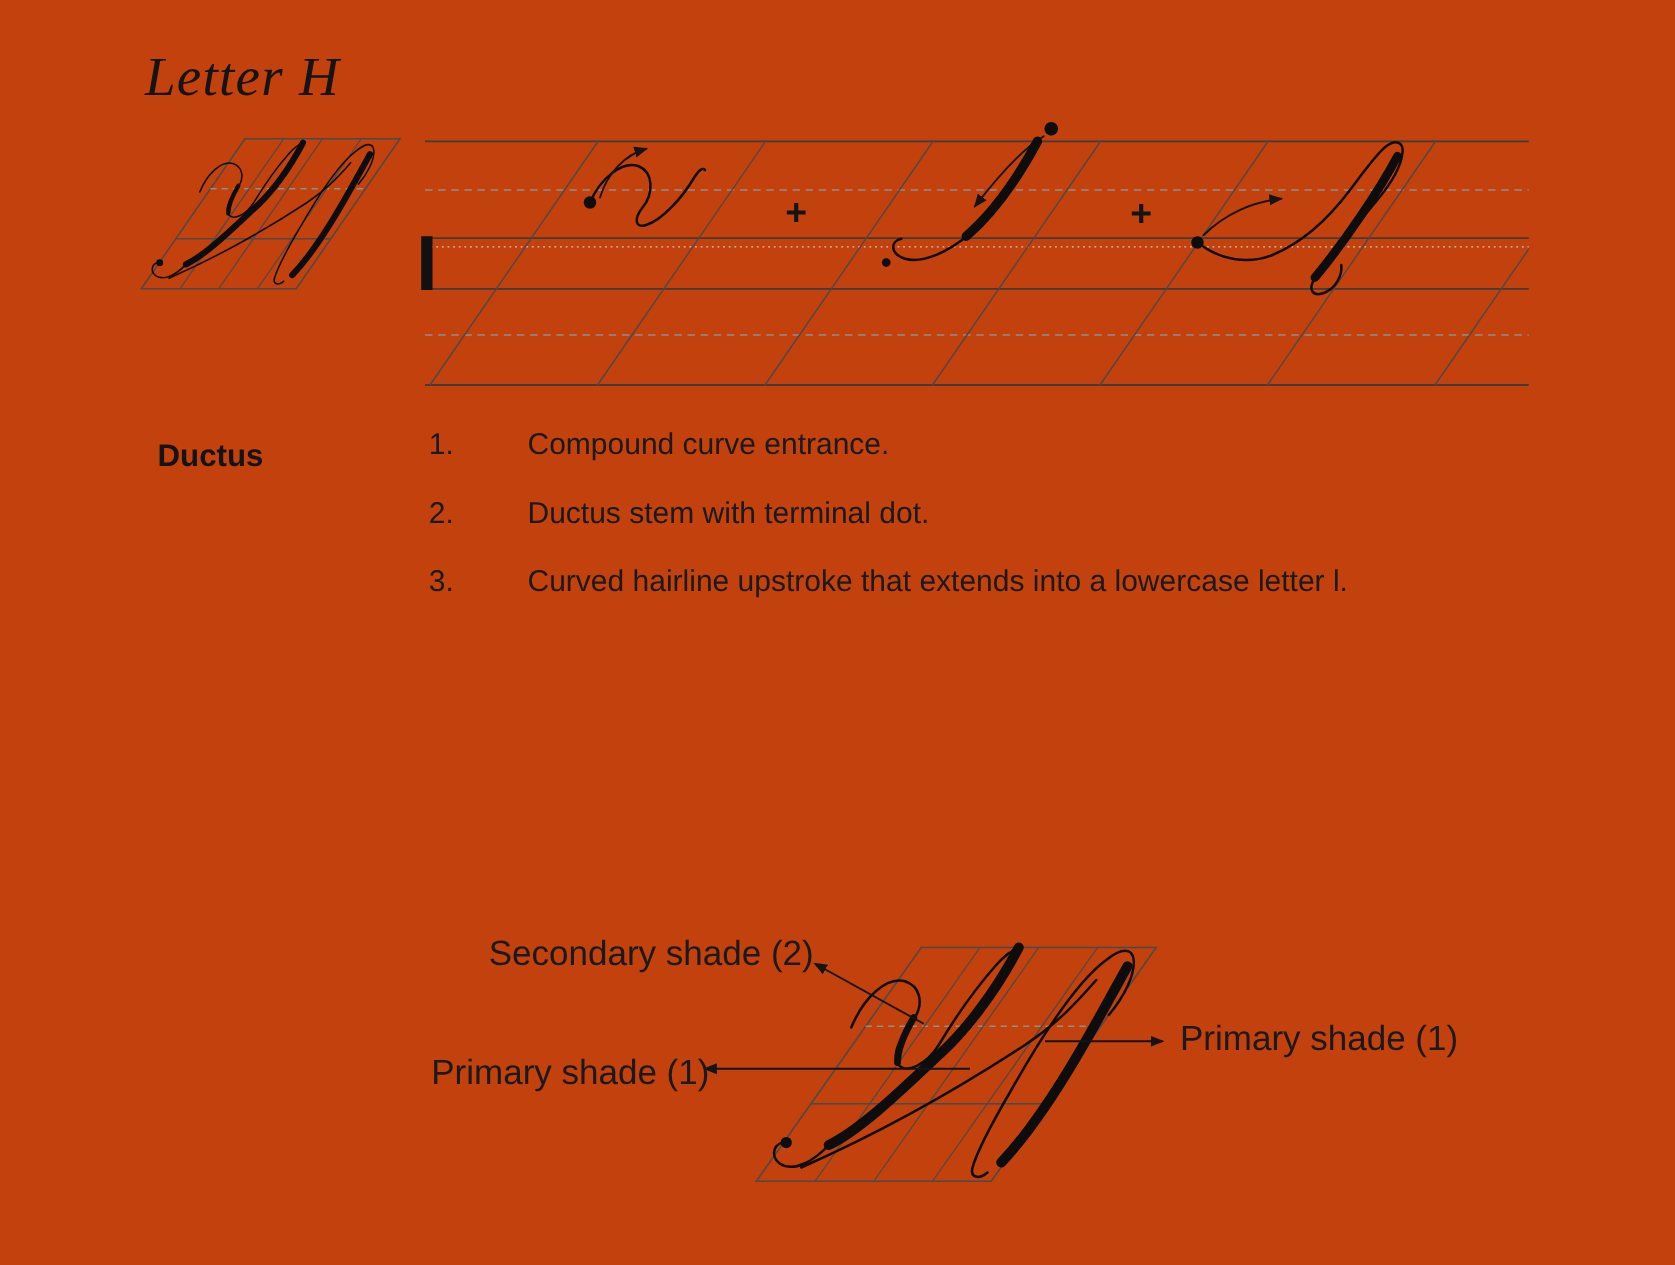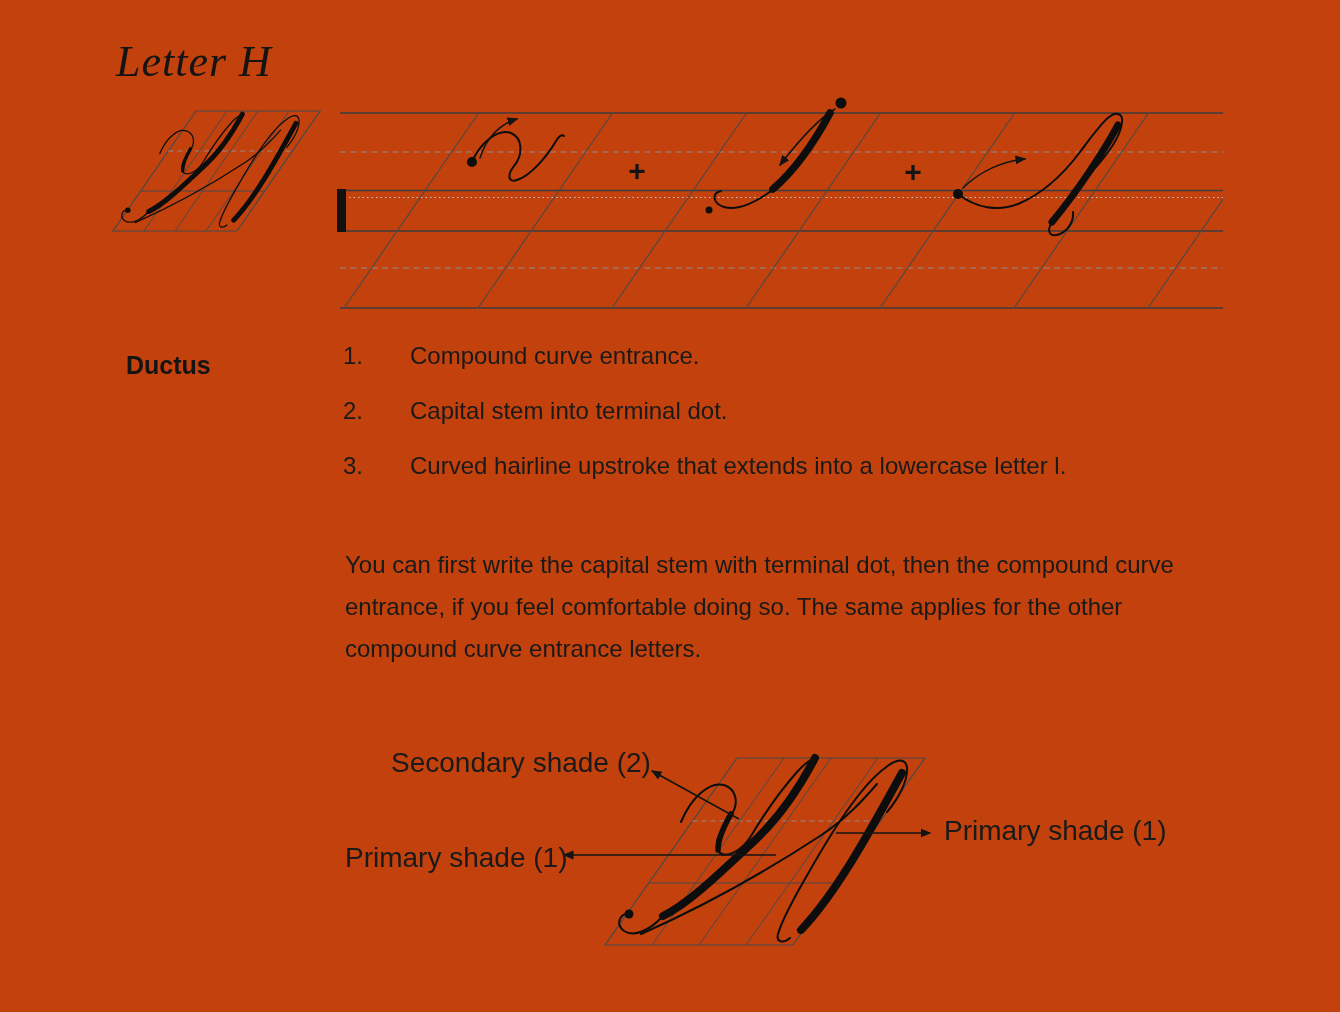--- a/index.html
+++ b/index.html
@@ -5,21 +5,21 @@
   html,body{margin:0;padding:0;background:#ffffff;}
   #canvas{position:relative;width:1340px;height:1012px;background:#c2410c;overflow:hidden;
           font-family:"Liberation Sans",sans-serif;color:#1a1a1a;}
   .abs{position:absolute;}
   #title{left:116px;top:36px;font-family:"Liberation Serif","DejaVu Serif",serif;
          font-style:italic;font-size:44px;font-weight:500;letter-spacing:1px;color:#141414;}
   .section-heading{font-size:25px;font-weight:bold;color:#141414;line-height:29px;}
   #ductus-heading{left:126px;top:339px;margin-top:12px;}
   #intermediate-heading{left:118px;top:747px;width:180px;}
   .step-num{position:absolute;left:343px;font-size:24px;}
-  .step-text{position:absolute;left:410px;font-size:24px;}
+  .step-text{position:absolute;left:422px;font-size:24px;}
   #ductus-note{left:345px;top:544px;width:850px;font-size:24px;line-height:42px;}
   .shade-label{font-size:28px;color:#1a1a1a;white-space:nowrap;}
   #label-secondary{left:391px;top:747px;}
   #label-primary-right{left:944px;top:815px;}
   #label-primary-left{left:345px;top:842px;}
   .plus{font-size:30px;font-weight:600;width:32px;text-align:center;line-height:36px;color:#141414;}
   #plus-1{left:621px;top:153px;}
   #plus-2{left:897px;top:154px;}
   svg{position:absolute;left:0;top:0;}
 </style>
@@ -127,25 +127,24 @@
 
   <div id="plus-1" class="abs plus">+</div>
   <div id="plus-2" class="abs plus">+</div>
 
   <div id="ductus-heading" class="abs section-heading">Ductus</div>
 
   <div>
     <div class="step-num" style="top:342px">1.</div>
     <div class="step-text" style="top:342px">Compound curve entrance.</div>
     <div class="step-num" style="top:397px">2.</div>
-    <div class="step-text" style="top:397px">Capital stem into terminal dot.</div>
+    <div class="step-text" style="top:397px">Ductus stem with terminal dot.</div>
     <div class="step-num" style="top:452px">3.</div>
     <div class="step-text" style="top:452px">Curved hairline upstroke that extends into a lowercase letter l.</div>
   </div>
 
-  <div id="ductus-note" class="abs">You can first write the capital stem with terminal dot, then the compound curve entrance, if you feel comfortable doing so. The same applies for the other compound curve entrance letters.</div>
 
 
   <div id="label-secondary" class="abs shade-label">Secondary shade (2)</div>
   <div id="label-primary-right" class="abs shade-label">Primary shade (1)</div>
   <div id="label-primary-left" class="abs shade-label">Primary shade (1)</div>
 
 </div>
 
 </body></html>

